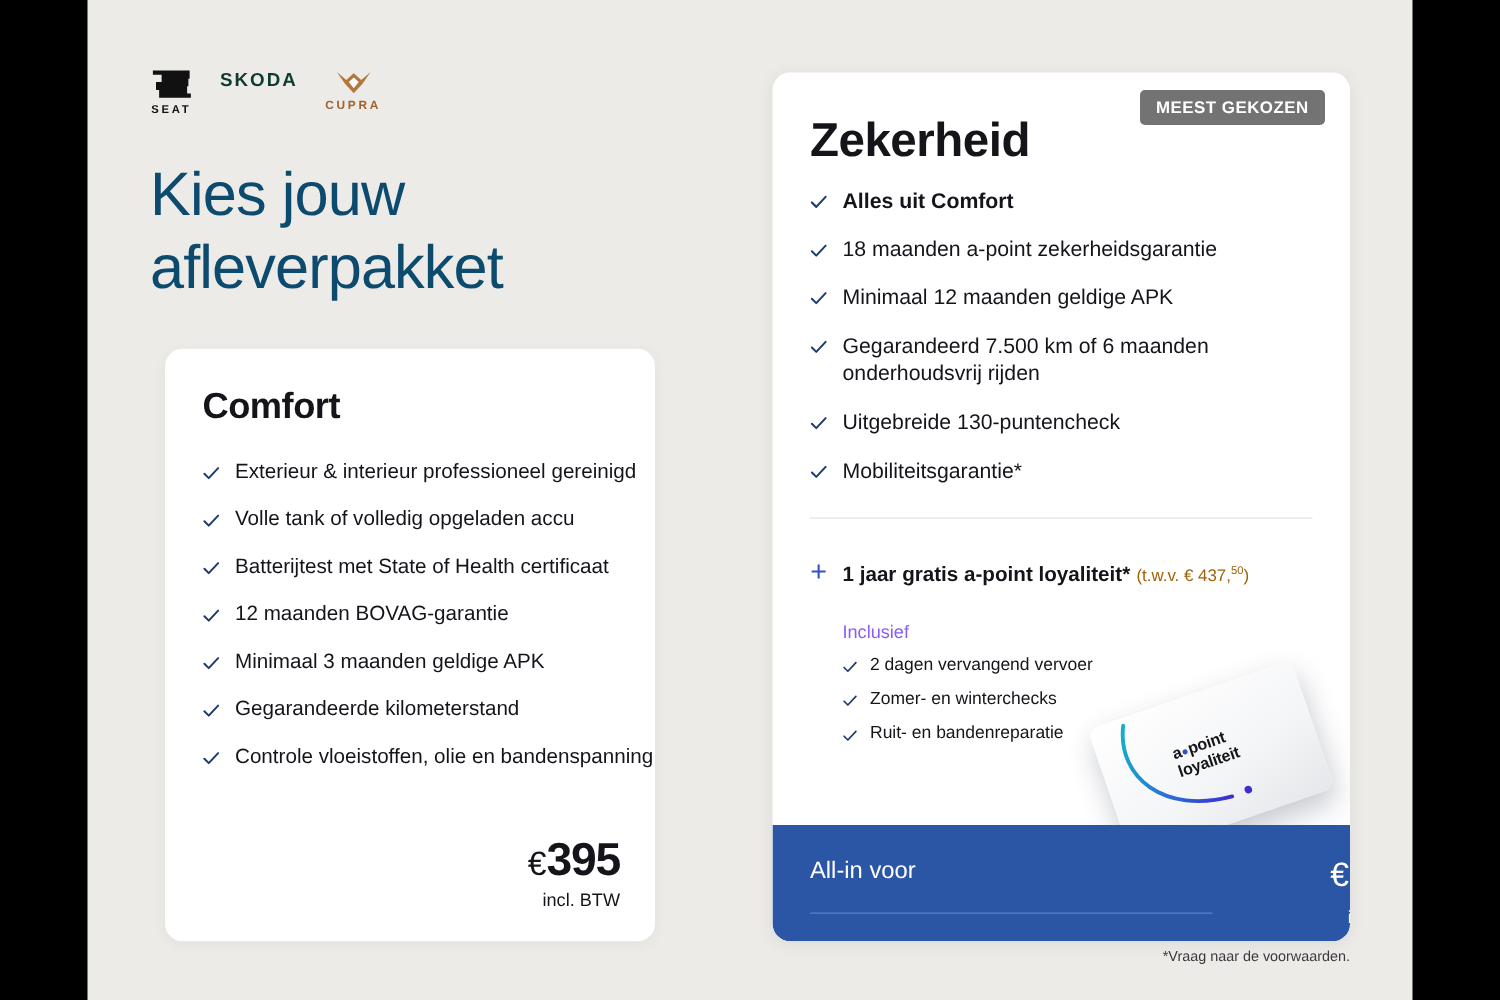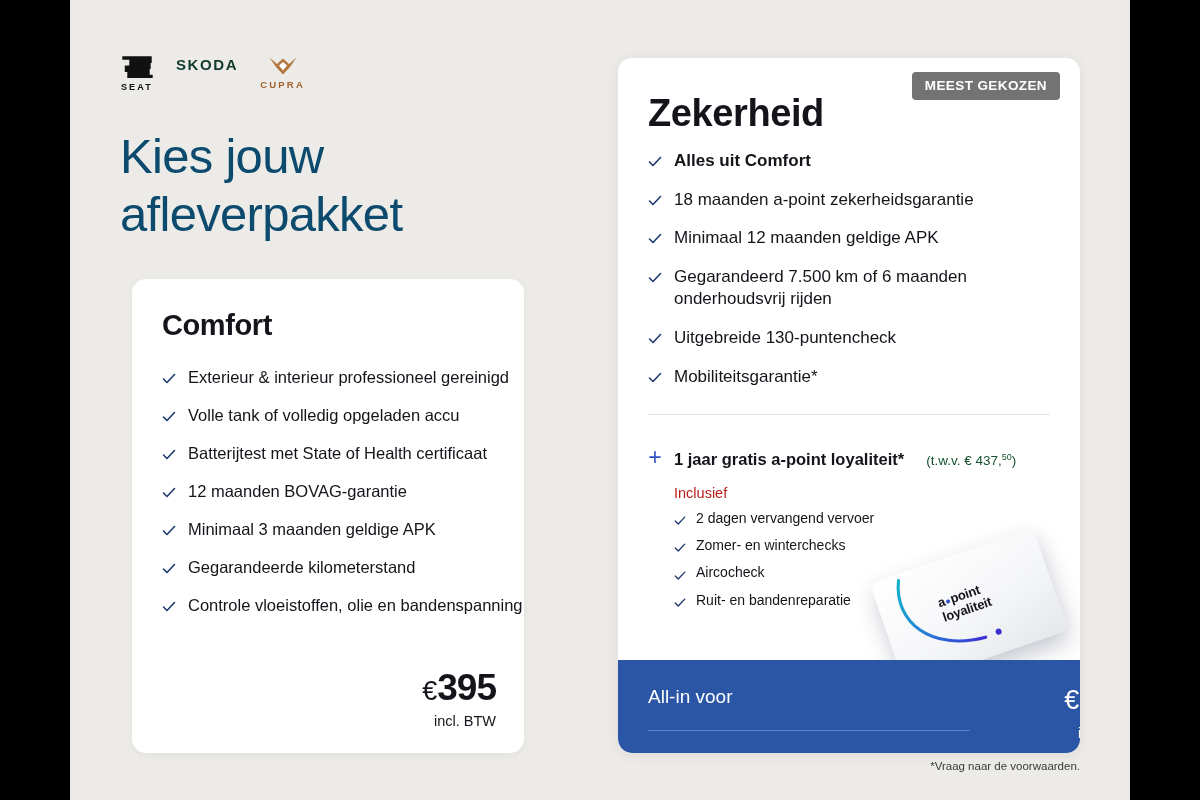--- a/index.html
+++ b/index.html
@@ -139,27 +139,27 @@
     width: 412px;
   }
   .loyalty-head {
     display: flex; align-items: baseline; gap: 12px;
   }
   .plus {
     color: #3350c8; font-size: 23px; font-weight: 400; line-height: 1;
     width: 14px; text-align: center; flex: 0 0 auto;
   }
   .loyalty-title { font-size: 16.5px; font-weight: 700; color: #14141a; }
-  .loyalty-value { font-size: 13.5px; color: #14532d; margin-left: 22px; white-space: nowrap; }
+  .loyalty-value { font-size: 13.5px; color: #a16207; margin-left: 5px; white-space: nowrap; }
   .loyalty-value sup { font-size: 9px; vertical-align: super; }
 
   .inclusief {
-    margin: 16px 0 8px 26px;
+    margin: 28px 0 8px 26px;
     font-size: 14.5px;
-    color: #b91c1c;
+    color: #8b5cf6;
   }
   ul.sublist { list-style: none; margin-left: 26px; }
   ul.sublist li {
     display: flex; align-items: flex-end; gap: 10px;
     font-size: 14px; line-height: 1.3;
     margin-bottom: 9px; color: #14141a;
   }
   ul.sublist .chk { width: 12px; height: 12px; margin-top: 4px; }
 
   
@@ -416,28 +416,20 @@
                 </svg>
               </span>
             <span>Zomer- en winterchecks</span>
           </li>
           <li>
             <span class="chk">
                 <svg width="12" height="12" viewBox="0 0 14 14">
                   <path d="M1.5 7 L5 10.5 L12.5 2.5" fill="none" stroke="#1f3a6e" stroke-width="1.6" stroke-linecap="round" stroke-linejoin="round"></path>
                 </svg>
               </span>
-            <span>Aircocheck</span>
-          </li>
-          <li>
-            <span class="chk">
-                <svg width="12" height="12" viewBox="0 0 14 14">
-                  <path d="M1.5 7 L5 10.5 L12.5 2.5" fill="none" stroke="#1f3a6e" stroke-width="1.6" stroke-linecap="round" stroke-linejoin="round"></path>
-                </svg>
-              </span>
             <span>Ruit- en bandenreparatie</span>
           </li>
         </ul>
       </div>
 
       <div class="loyalty-card">
         <svg width="172" height="108" viewBox="0 0 172 108">
           <defs>
             <linearGradient id="arcg" x1="0" y1="0" x2="1" y2="1">
               <stop offset="0%" stop-color="#12b5c9"></stop>

